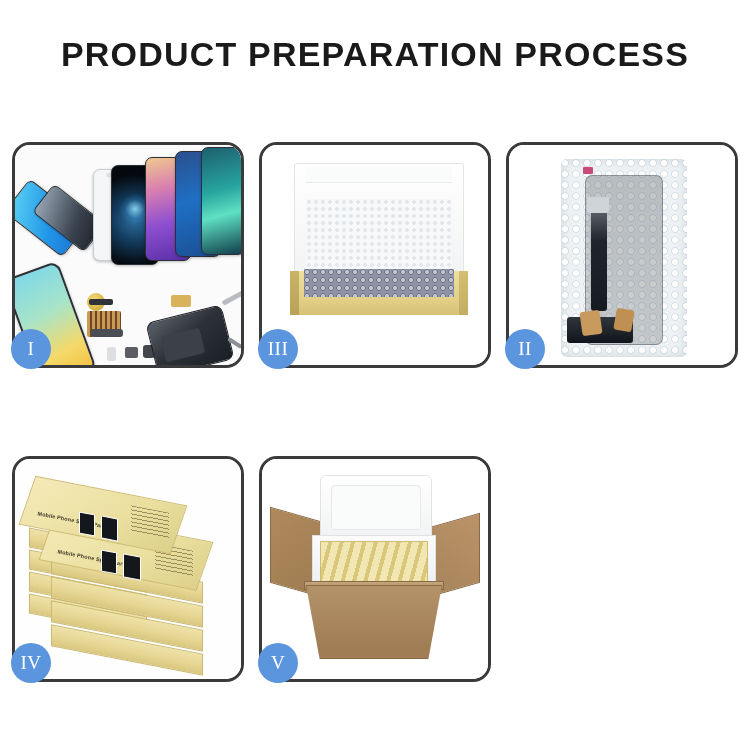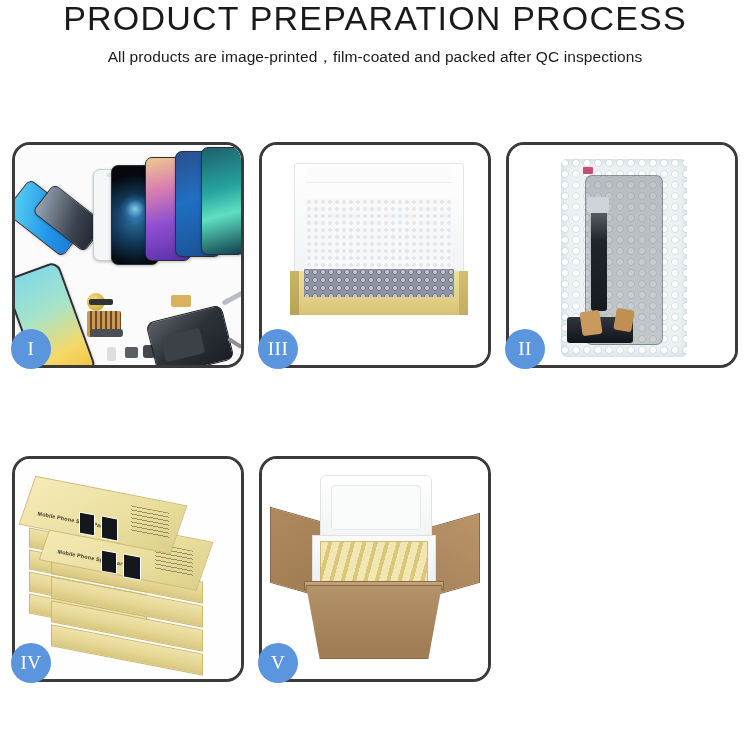--- a/index.html
+++ b/index.html
@@ -7,22 +7,23 @@
     width: 750px; height: 750px;
     background: #ffffff;
     font-family: "Liberation Sans", sans-serif;
     overflow: hidden;
   }
   .page { position: relative; width: 750px; height: 750px; background: #fff; }
 
   
   .header { position: absolute; top: 0; left: 0; width: 750px; text-align: center; }
   .title {
+    margin-top: 36px;
     font-size: 34px;
-    font-weight: 400;
+    font-weight: 700;
     letter-spacing: 1.2px;
     color: #1a1a1a;
     font-family: "Liberation Sans", sans-serif;
     line-height: 1.1;
   }
   .subtitle {
     margin-top: 10px;
     font-size: 15.5px;
     font-weight: 400;
     color: #1a1a1a;
@@ -363,21 +364,20 @@
     background: rgba(150,120,80,.5);
   }
 </style>
 </head>
 <body>
 
 <div class="page">
 
   <div class="header">
     <div class="title">PRODUCT PREPARATION PROCESS</div>
-    <div class="subtitle">All products are image-printed，film-coated and packed after QC inspections</div>
   </div>
 
   <div class="grid">
 
     <div class="panel">
       <div class="panel-inner p1">
         <div class="ph ph-a"></div>
         <div class="ph ph-a2"></div>
         <div class="ph ph-white"></div>
         <div class="ph ph-dark"></div>

